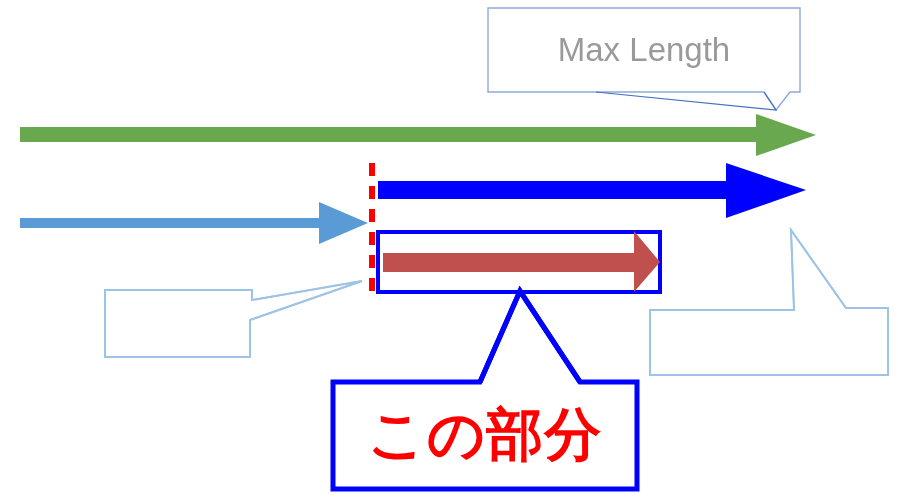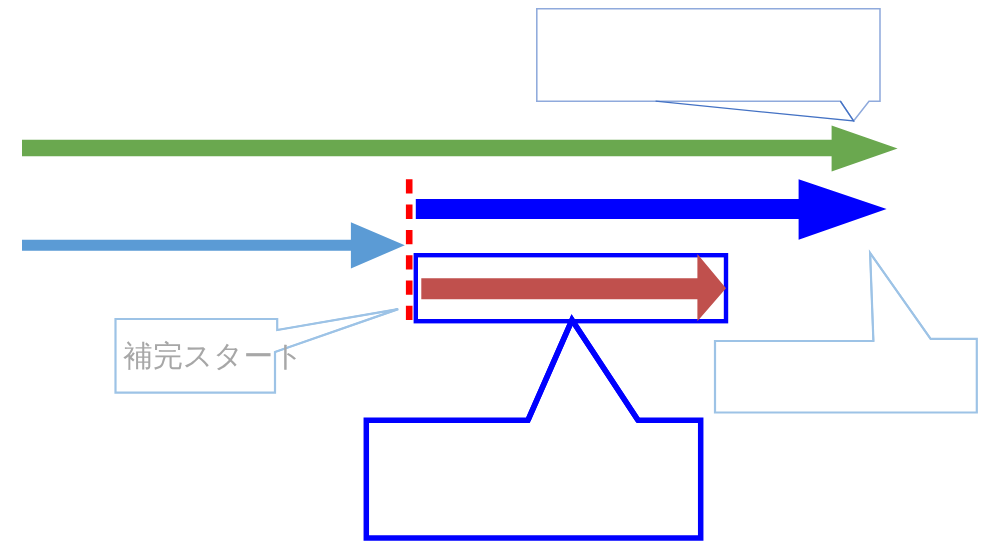--- a/index.html
+++ b/index.html
@@ -96,18 +96,19 @@
       <path d="M 794,310 L 791,230 L 846,308" fill="none" stroke="#9dc3e6" stroke-width="1.6"></path>
     </g>
 
     <g>
       <path d="M 333,382 L 480,382 L 520,291 L 580,382 L 637,382 L 637,489 L 333,489 Z" fill="#ffffff" stroke="#0000ff" stroke-width="5" stroke-linejoin="miter"></path>
       <path d="M 480,382 L 520,291 L 580,382" fill="none" stroke="#0000ff" stroke-width="5" stroke-linejoin="miter"></path>
     </g>
 
   </svg>
 
-
-  <div class="label label-callout-gray-jp" style="left:105px; top:290px; width:178px; height:67px;">補完スタート</div>
+  <div class="label label-callout-gray" style="left:488px; top:8px; width:312px; height:84px;">Max Length</div>
 
 
+
+  <div class="label label-emphasis-red" style="left:333px; top:382px; width:304px; height:107px;">この部分</div>
 
 </div>
 
 </body></html>

